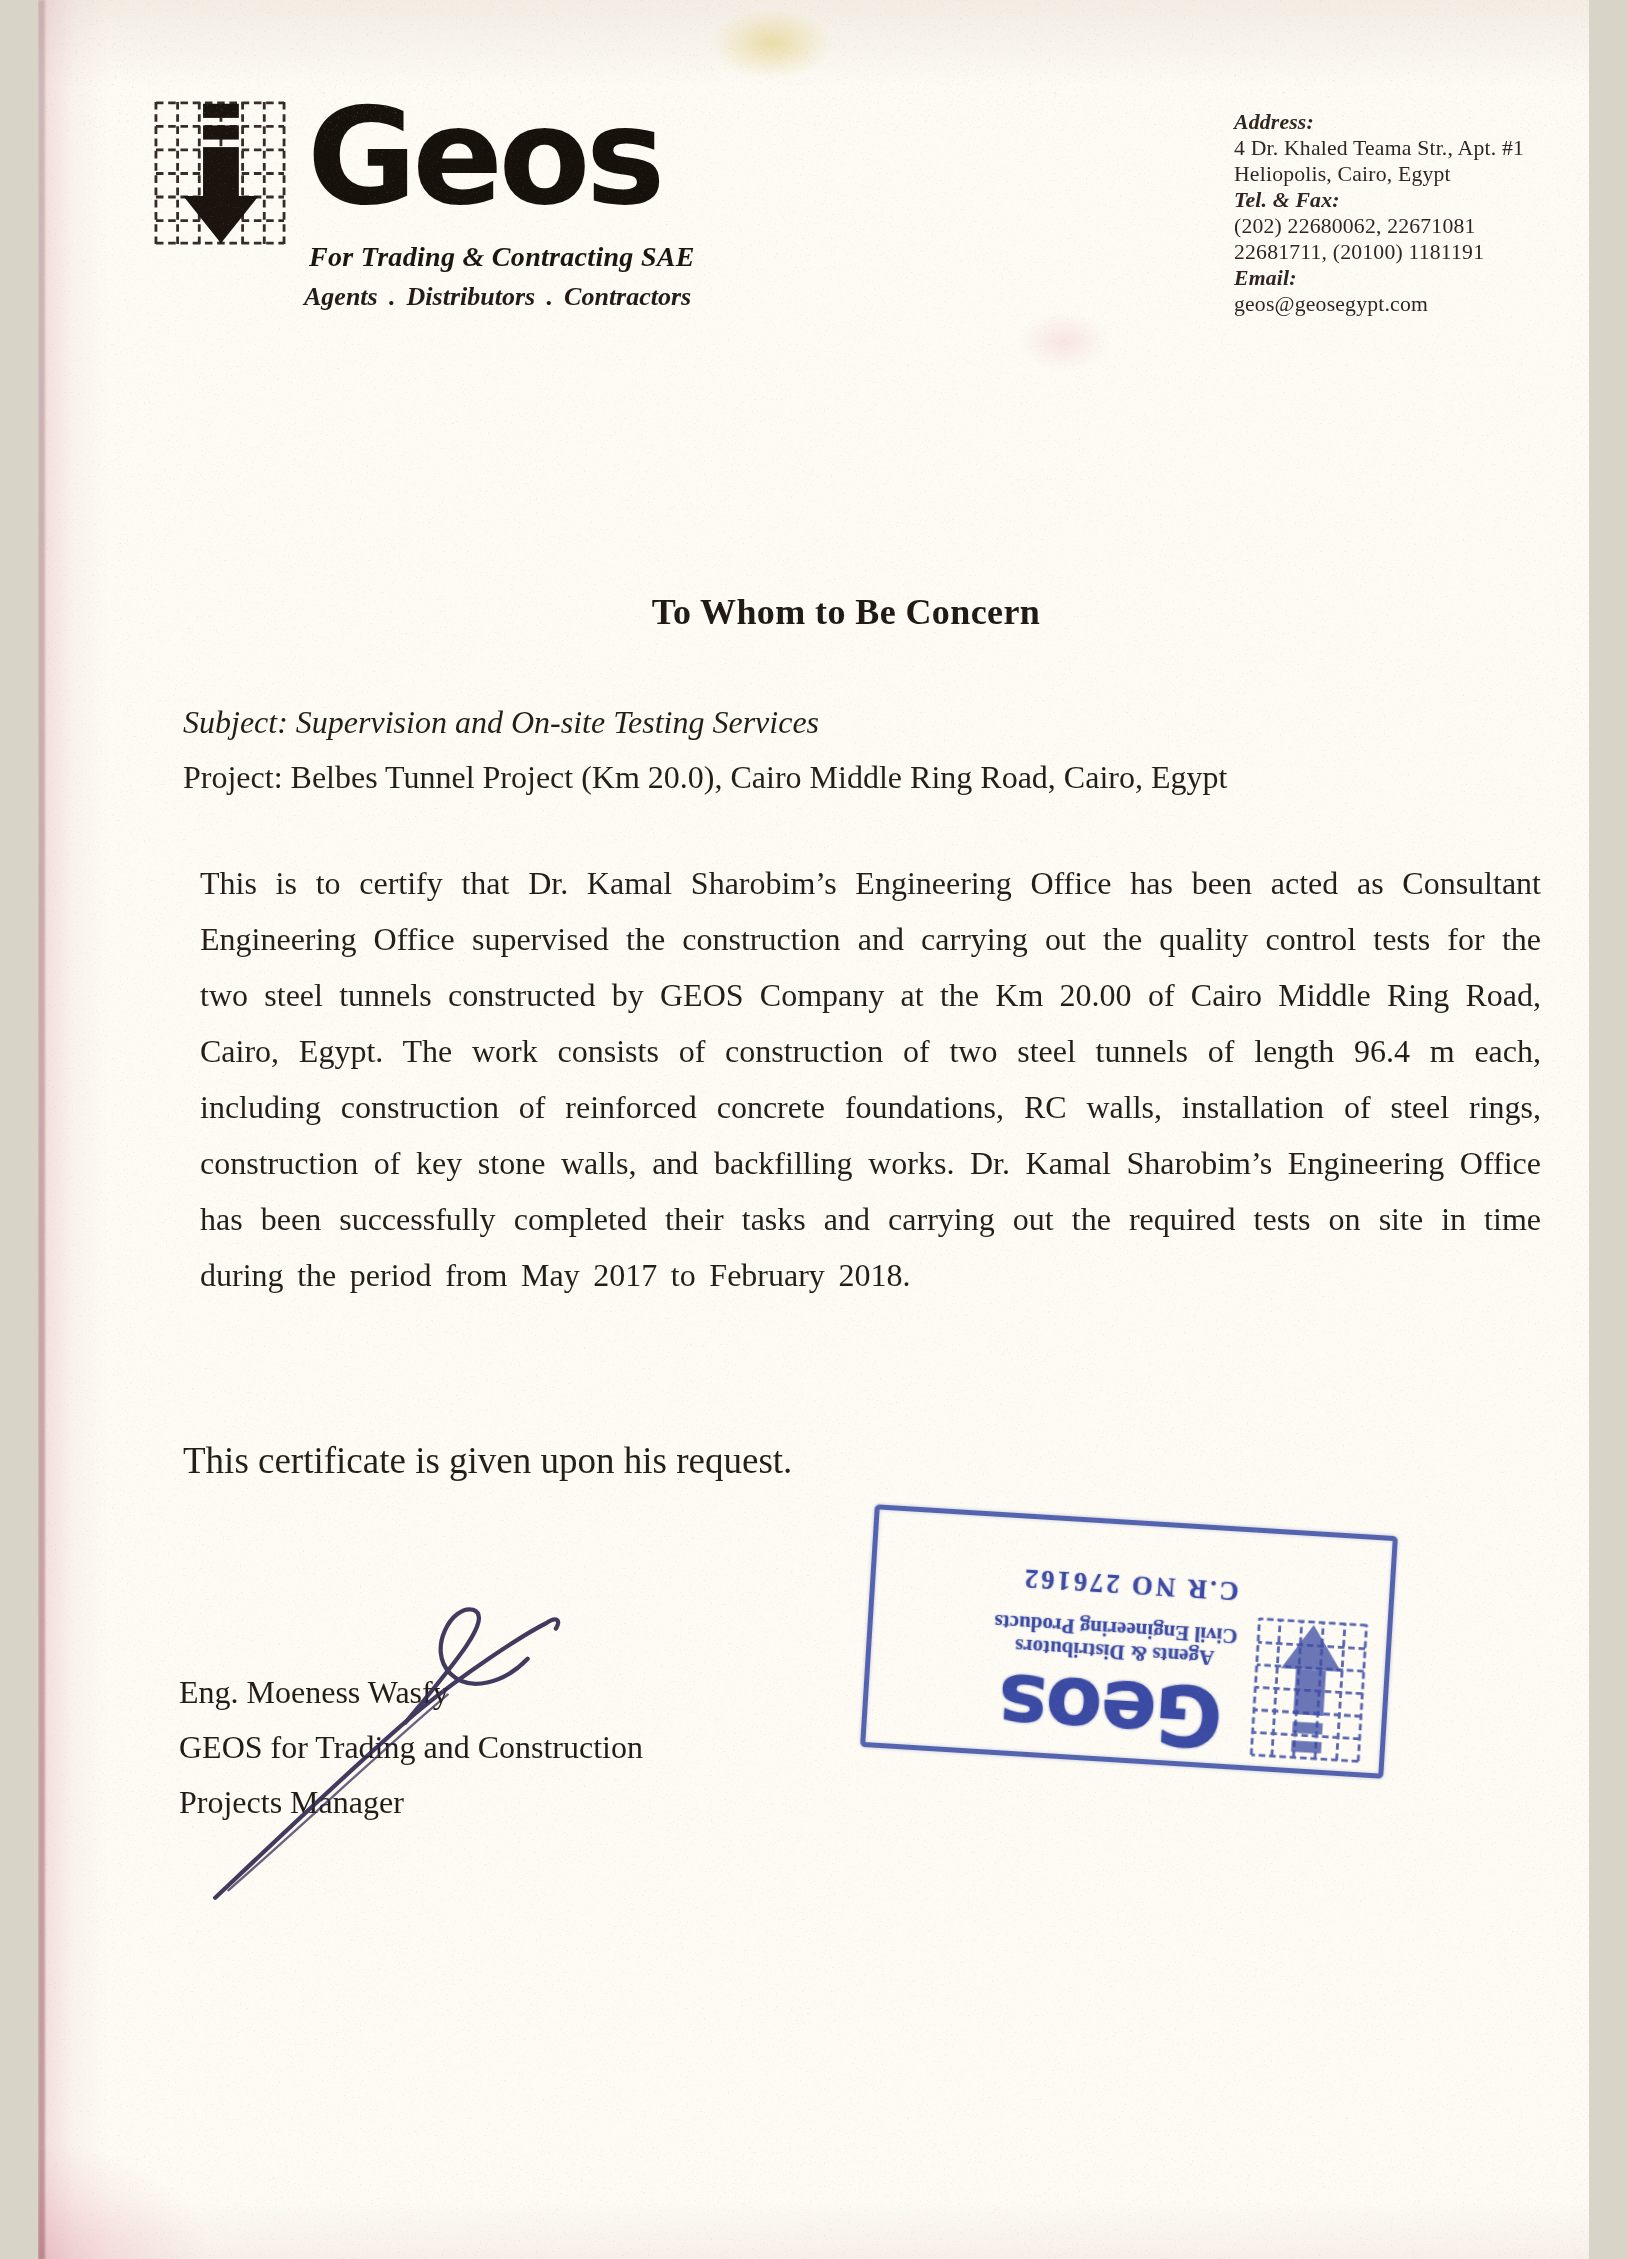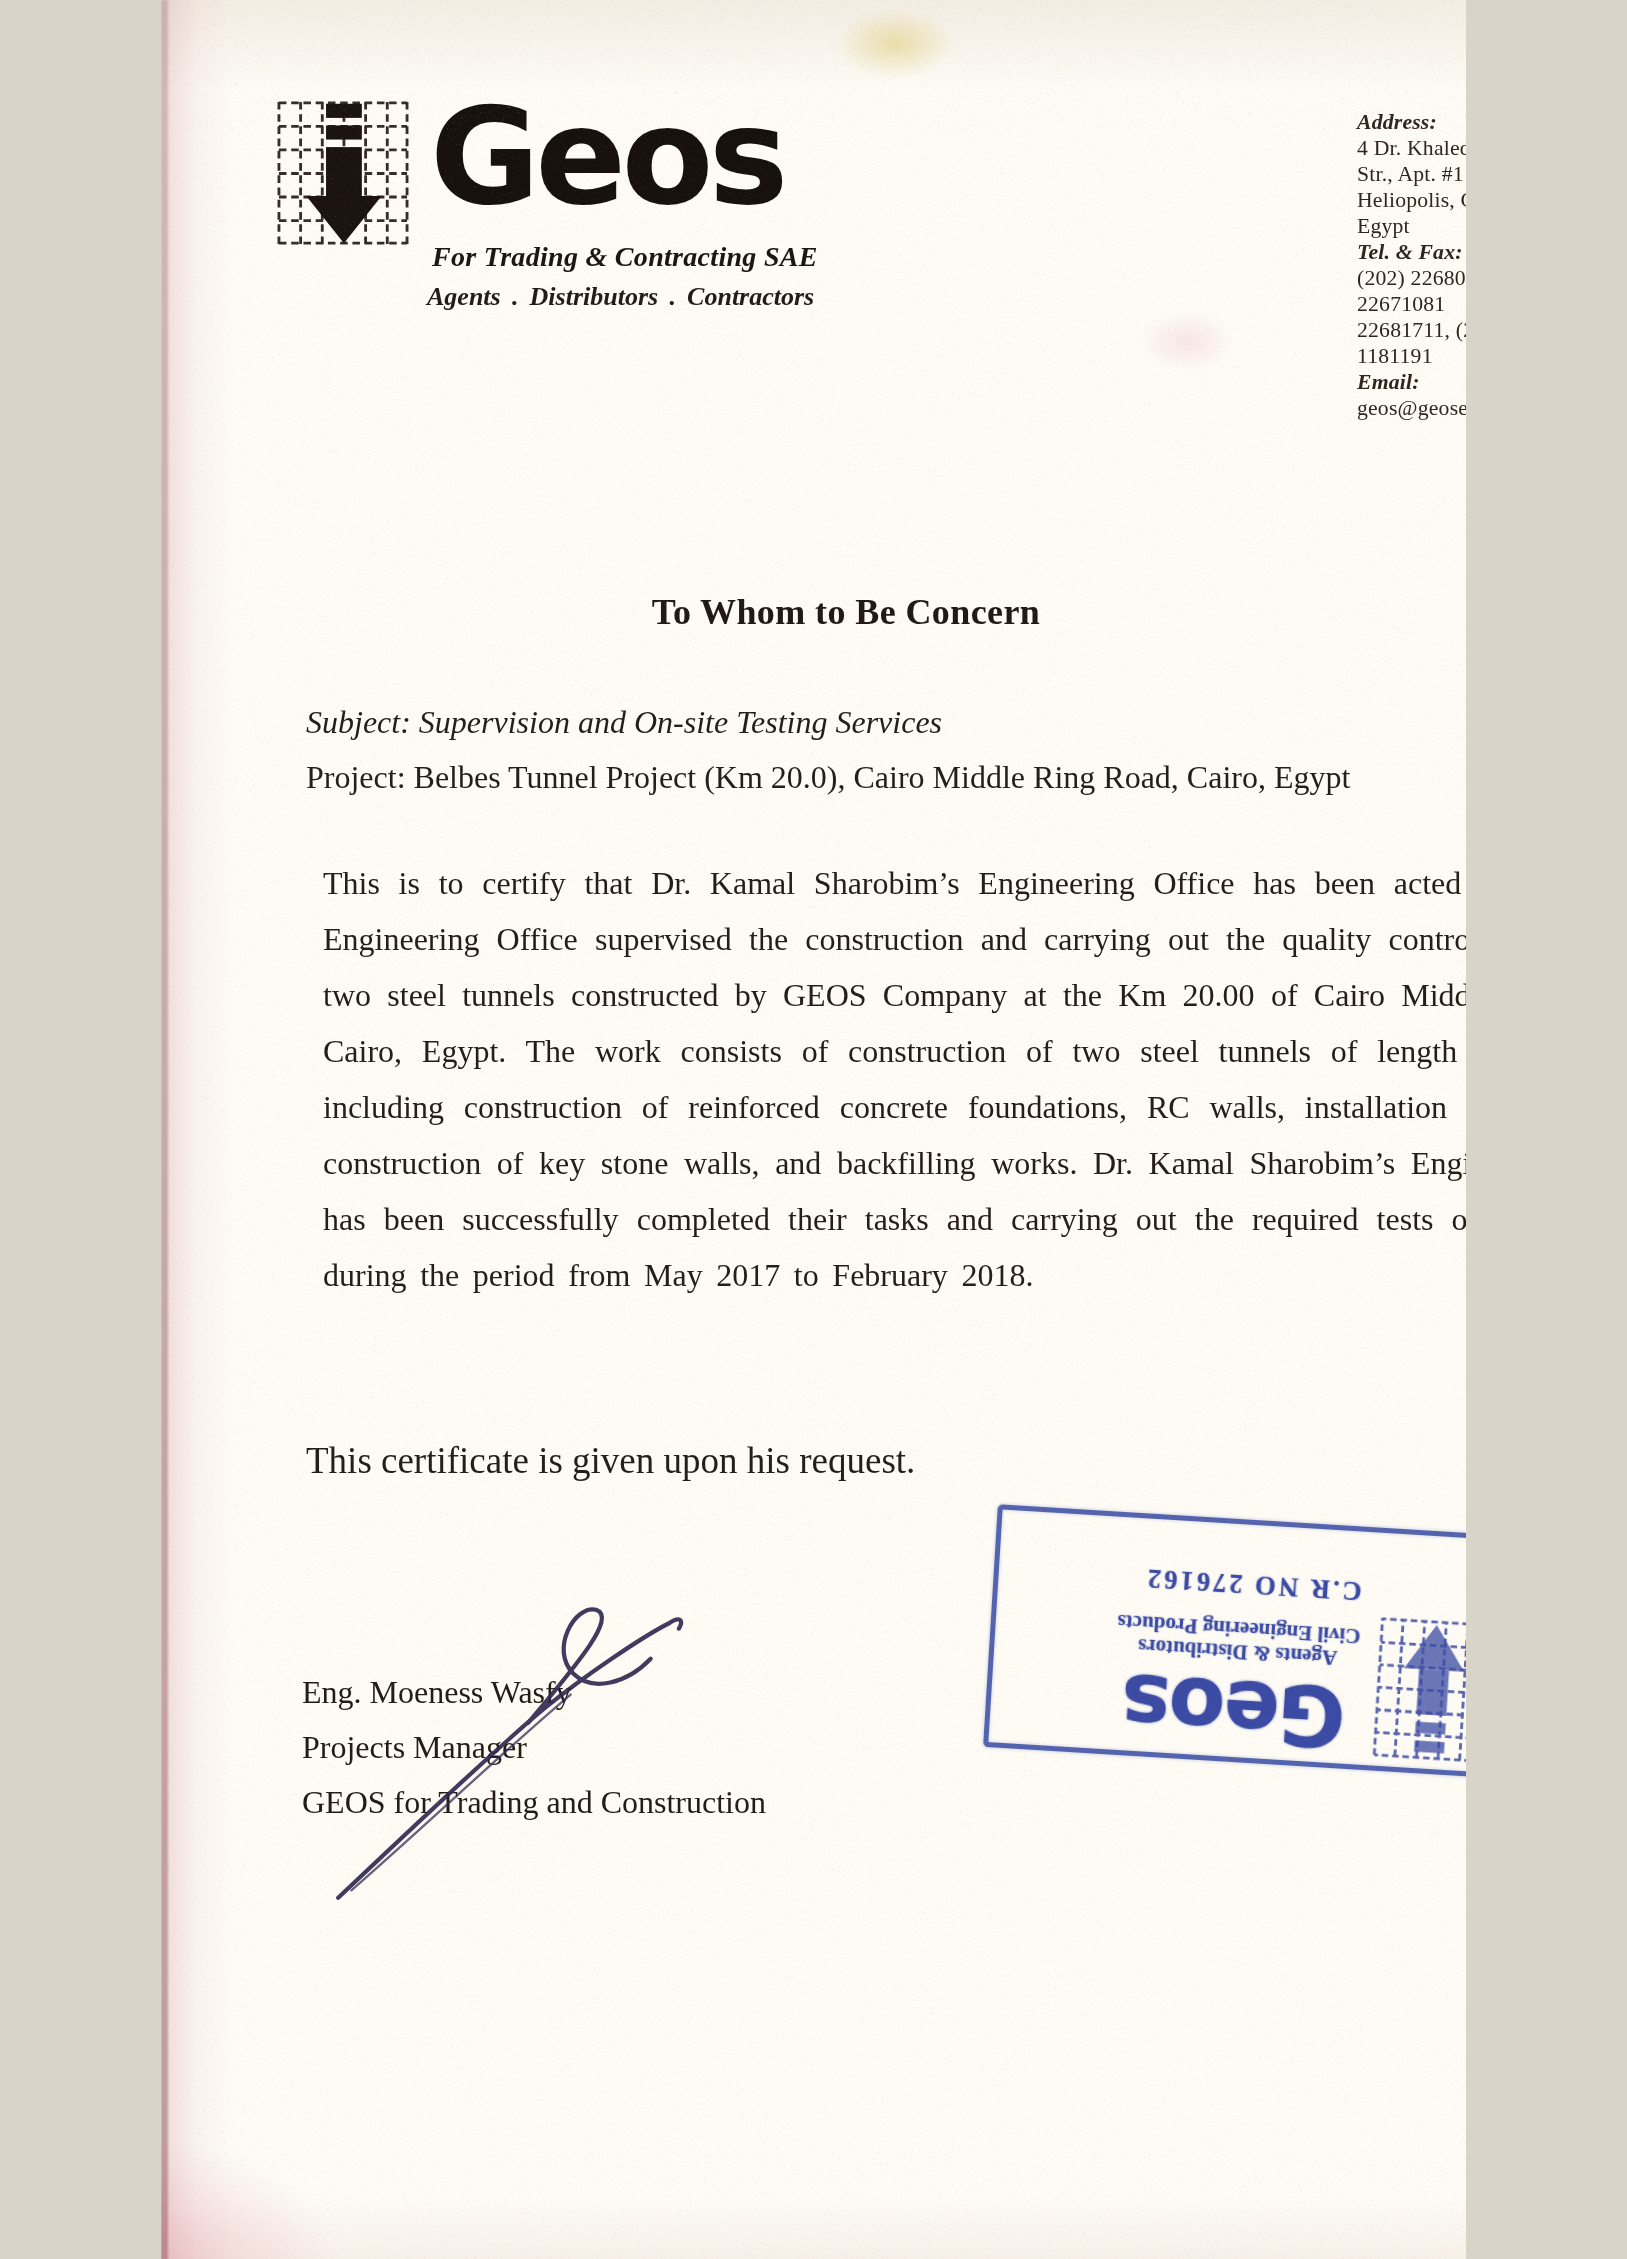--- a/index.html
+++ b/index.html
@@ -1,18 +1,18 @@
 <!DOCTYPE html>
 <html style="font-size:15px"><head>
 <meta charset="utf-8">
 <style>
   html,body { margin:0; padding:0; background:#d9d4c8; }
   .page {
     position:relative;
-    width:1305px; height:2260px;
+    width:1551px; height:2260px;
     margin:0 auto;
     overflow:hidden;
     font-family:"Liberation Serif", serif;
     color:#241e18;
     background:
       radial-gradient(ellipse 245px 169px at 0% 100%, rgba(224,130,150,0.30), transparent 70%),
       linear-gradient(90deg, rgba(205,135,148,0.28), rgba(205,135,148,0.07) 36px, rgba(205,135,148,0) 71px),
       linear-gradient(180deg, rgba(150,110,80,0.10), transparent 89px),
       linear-gradient(0deg, rgba(190,140,130,0.10), transparent 61px),
       #fdfbf4;
@@ -145,22 +145,22 @@
   </div>
 
   <div class="title">To Whom to Be Concern</div>
   <div class="subject-line">Subject: Supervision and On-site Testing Services</div>
   <div class="project-line">Project: Belbes Tunnel Project (Km 20.0), Cairo Middle Ring Road, Cairo, Egypt</div>
   <div class="body-paragraph">This is to certify that Dr. Kamal Sharobim’s Engineering Office has been acted as Consultant Engineering Office supervised the construction and carrying out the quality control tests for the two steel tunnels constructed by GEOS Company at the Km 20.00 of Cairo Middle Ring Road, Cairo, Egypt. The work consists of construction of two steel tunnels of length 96.4 m each, including construction of reinforced concrete foundations, RC walls, installation of steel rings, construction of key stone walls, and backfilling works. Dr. Kamal Sharobim’s Engineering Office has been successfully completed their tasks and carrying out the required tests on site in time during the period from May 2017 to February 2018.</div>
   <div class="closing-line">This certificate is given upon his request.</div>
 
   <div class="signature-block">
     <div>Eng. Moeness Wasfy</div>
+    <div>GEOS for Trading and Construction</div>
     <div>Projects Manager</div>
-    <div>GEOS for Trading and Construction</div>
   </div>
 
   <svg class="signature-ink" width="433" height="320" viewBox="0 0 460 340">
     <g fill="none" stroke="#312a52" stroke-width="4.5" stroke-linecap="round" opacity="0.92">
       <path d="M48 326 C 120 258, 210 172, 268 124 C 310 90, 372 48, 400 34 C 410 27, 416 30, 410 40"></path>
       <path d="M62 318 C 140 250, 235 160, 295 110" stroke-width="2.5" opacity="0.8"></path>
       <path d="M250 140 C 300 80, 345 28, 322 20 C 300 14, 272 62, 298 88 C 318 108, 355 98, 380 72"></path>
     </g>
   </svg>
 

